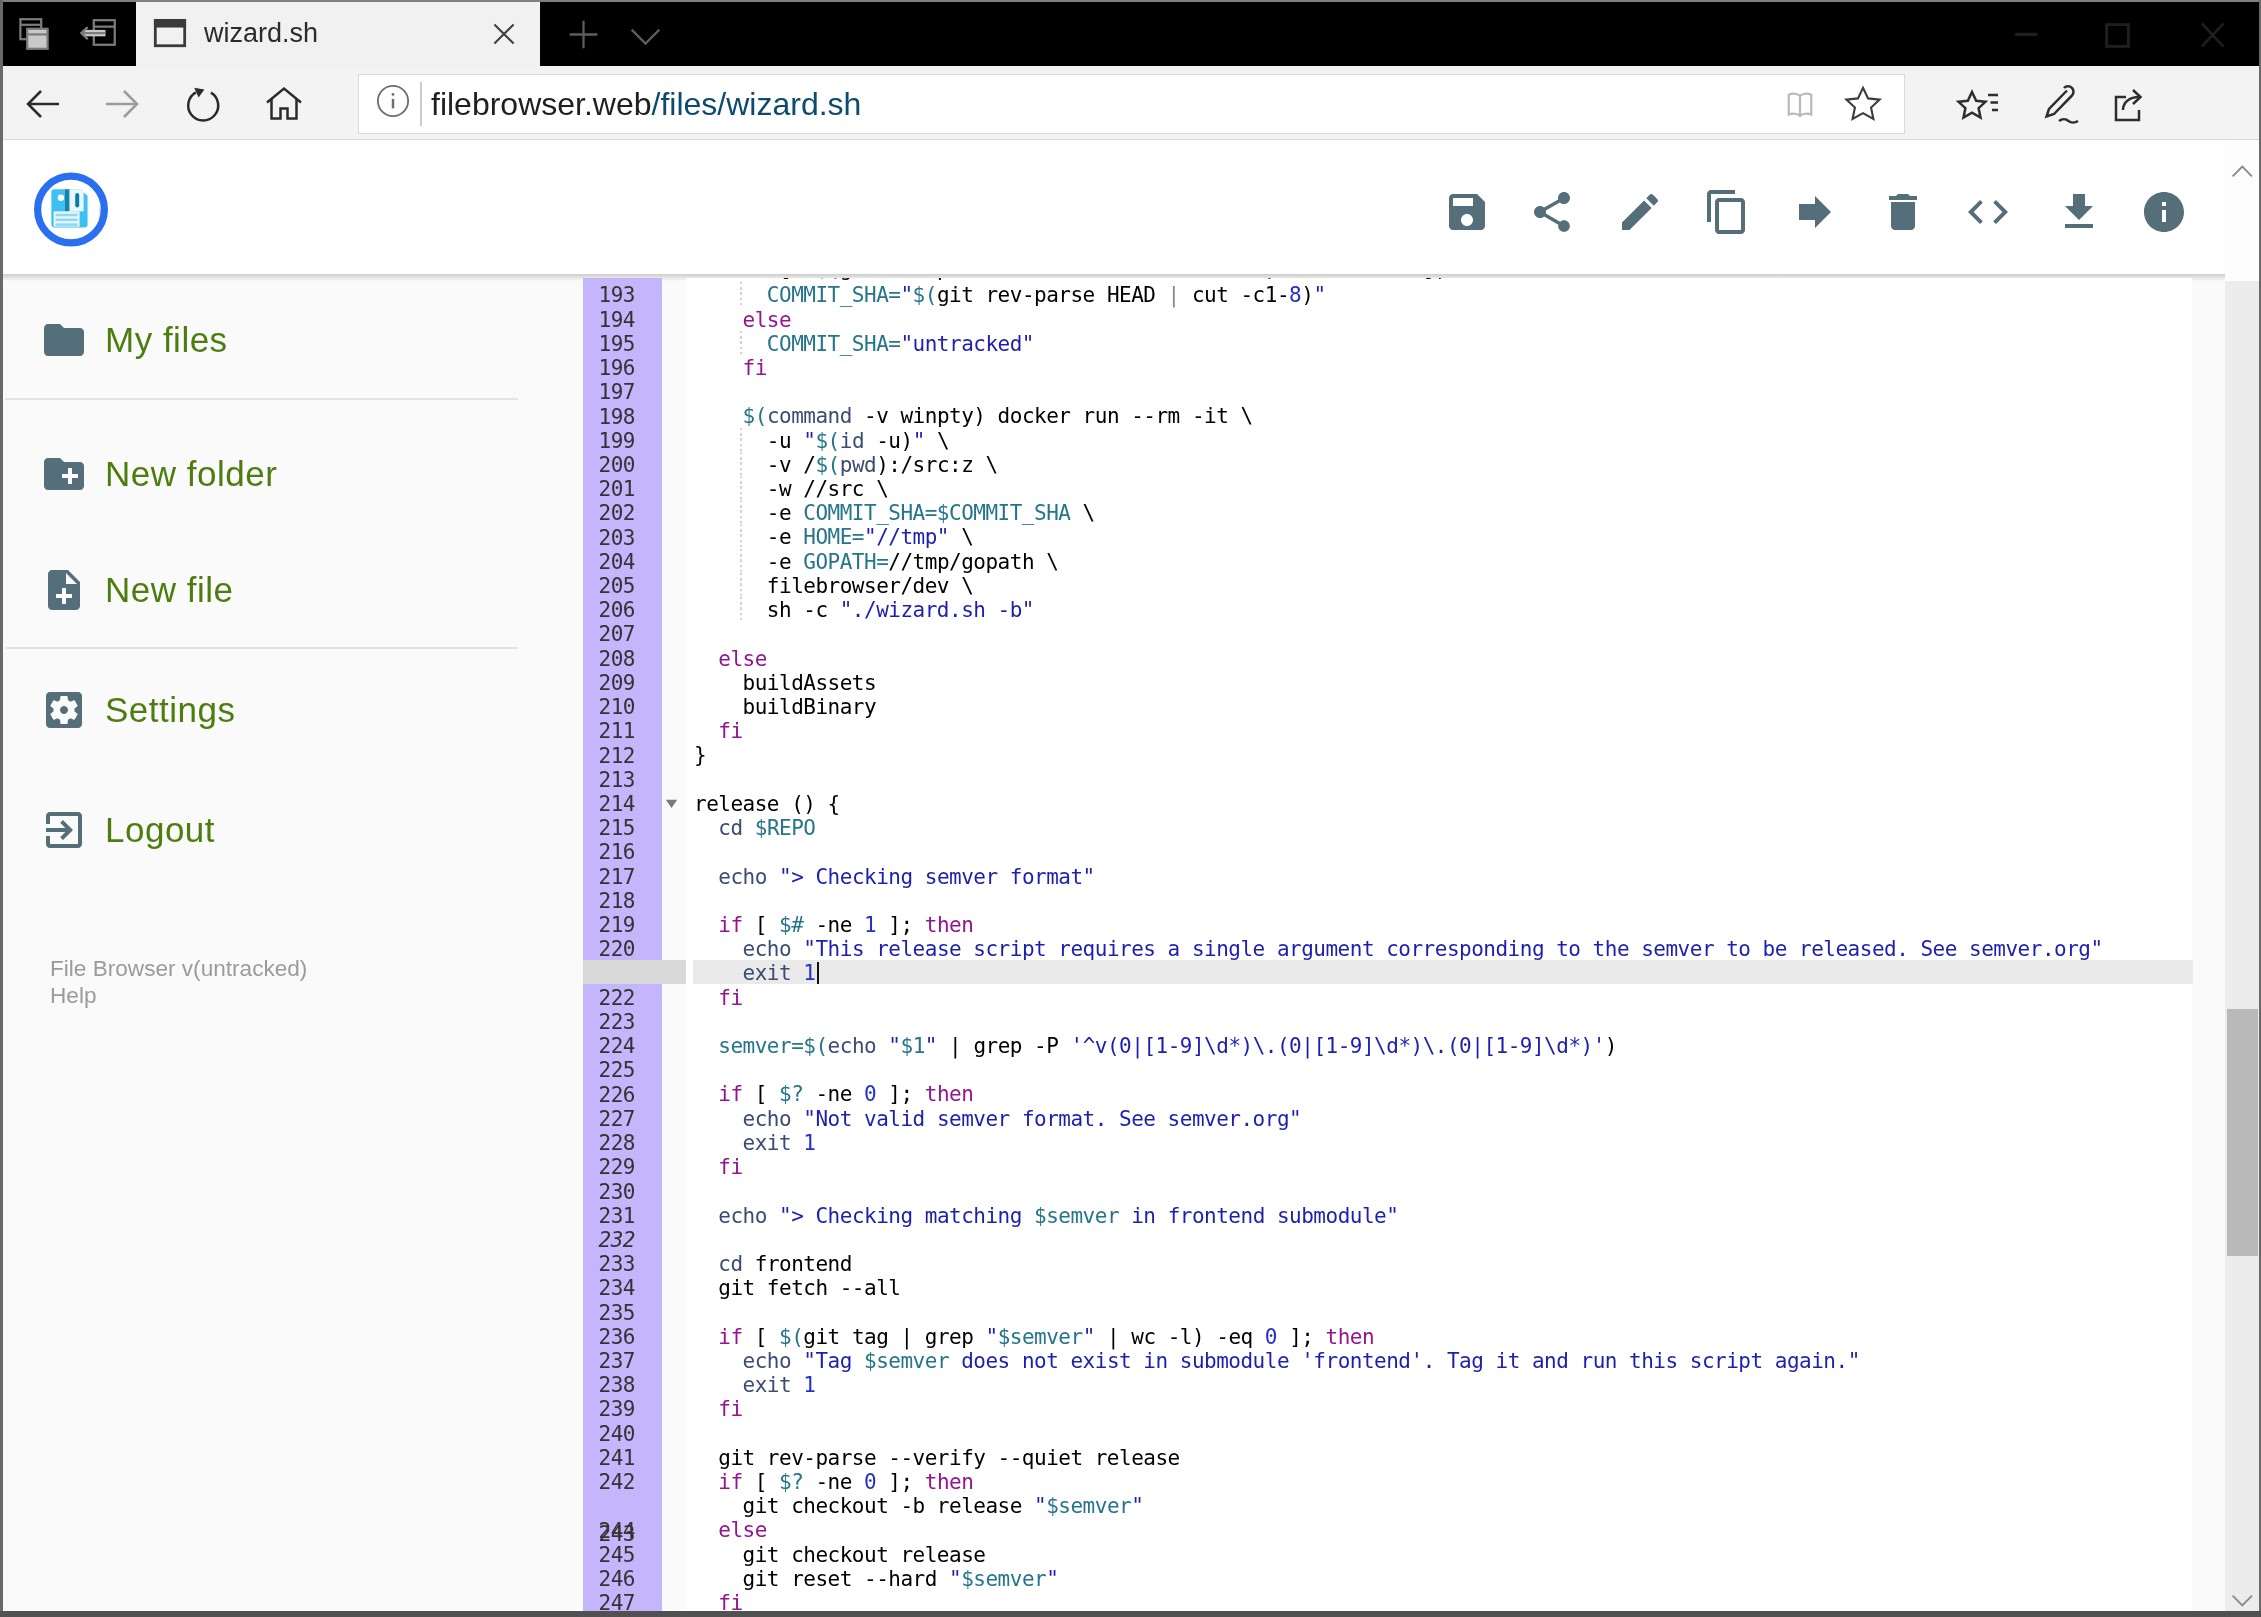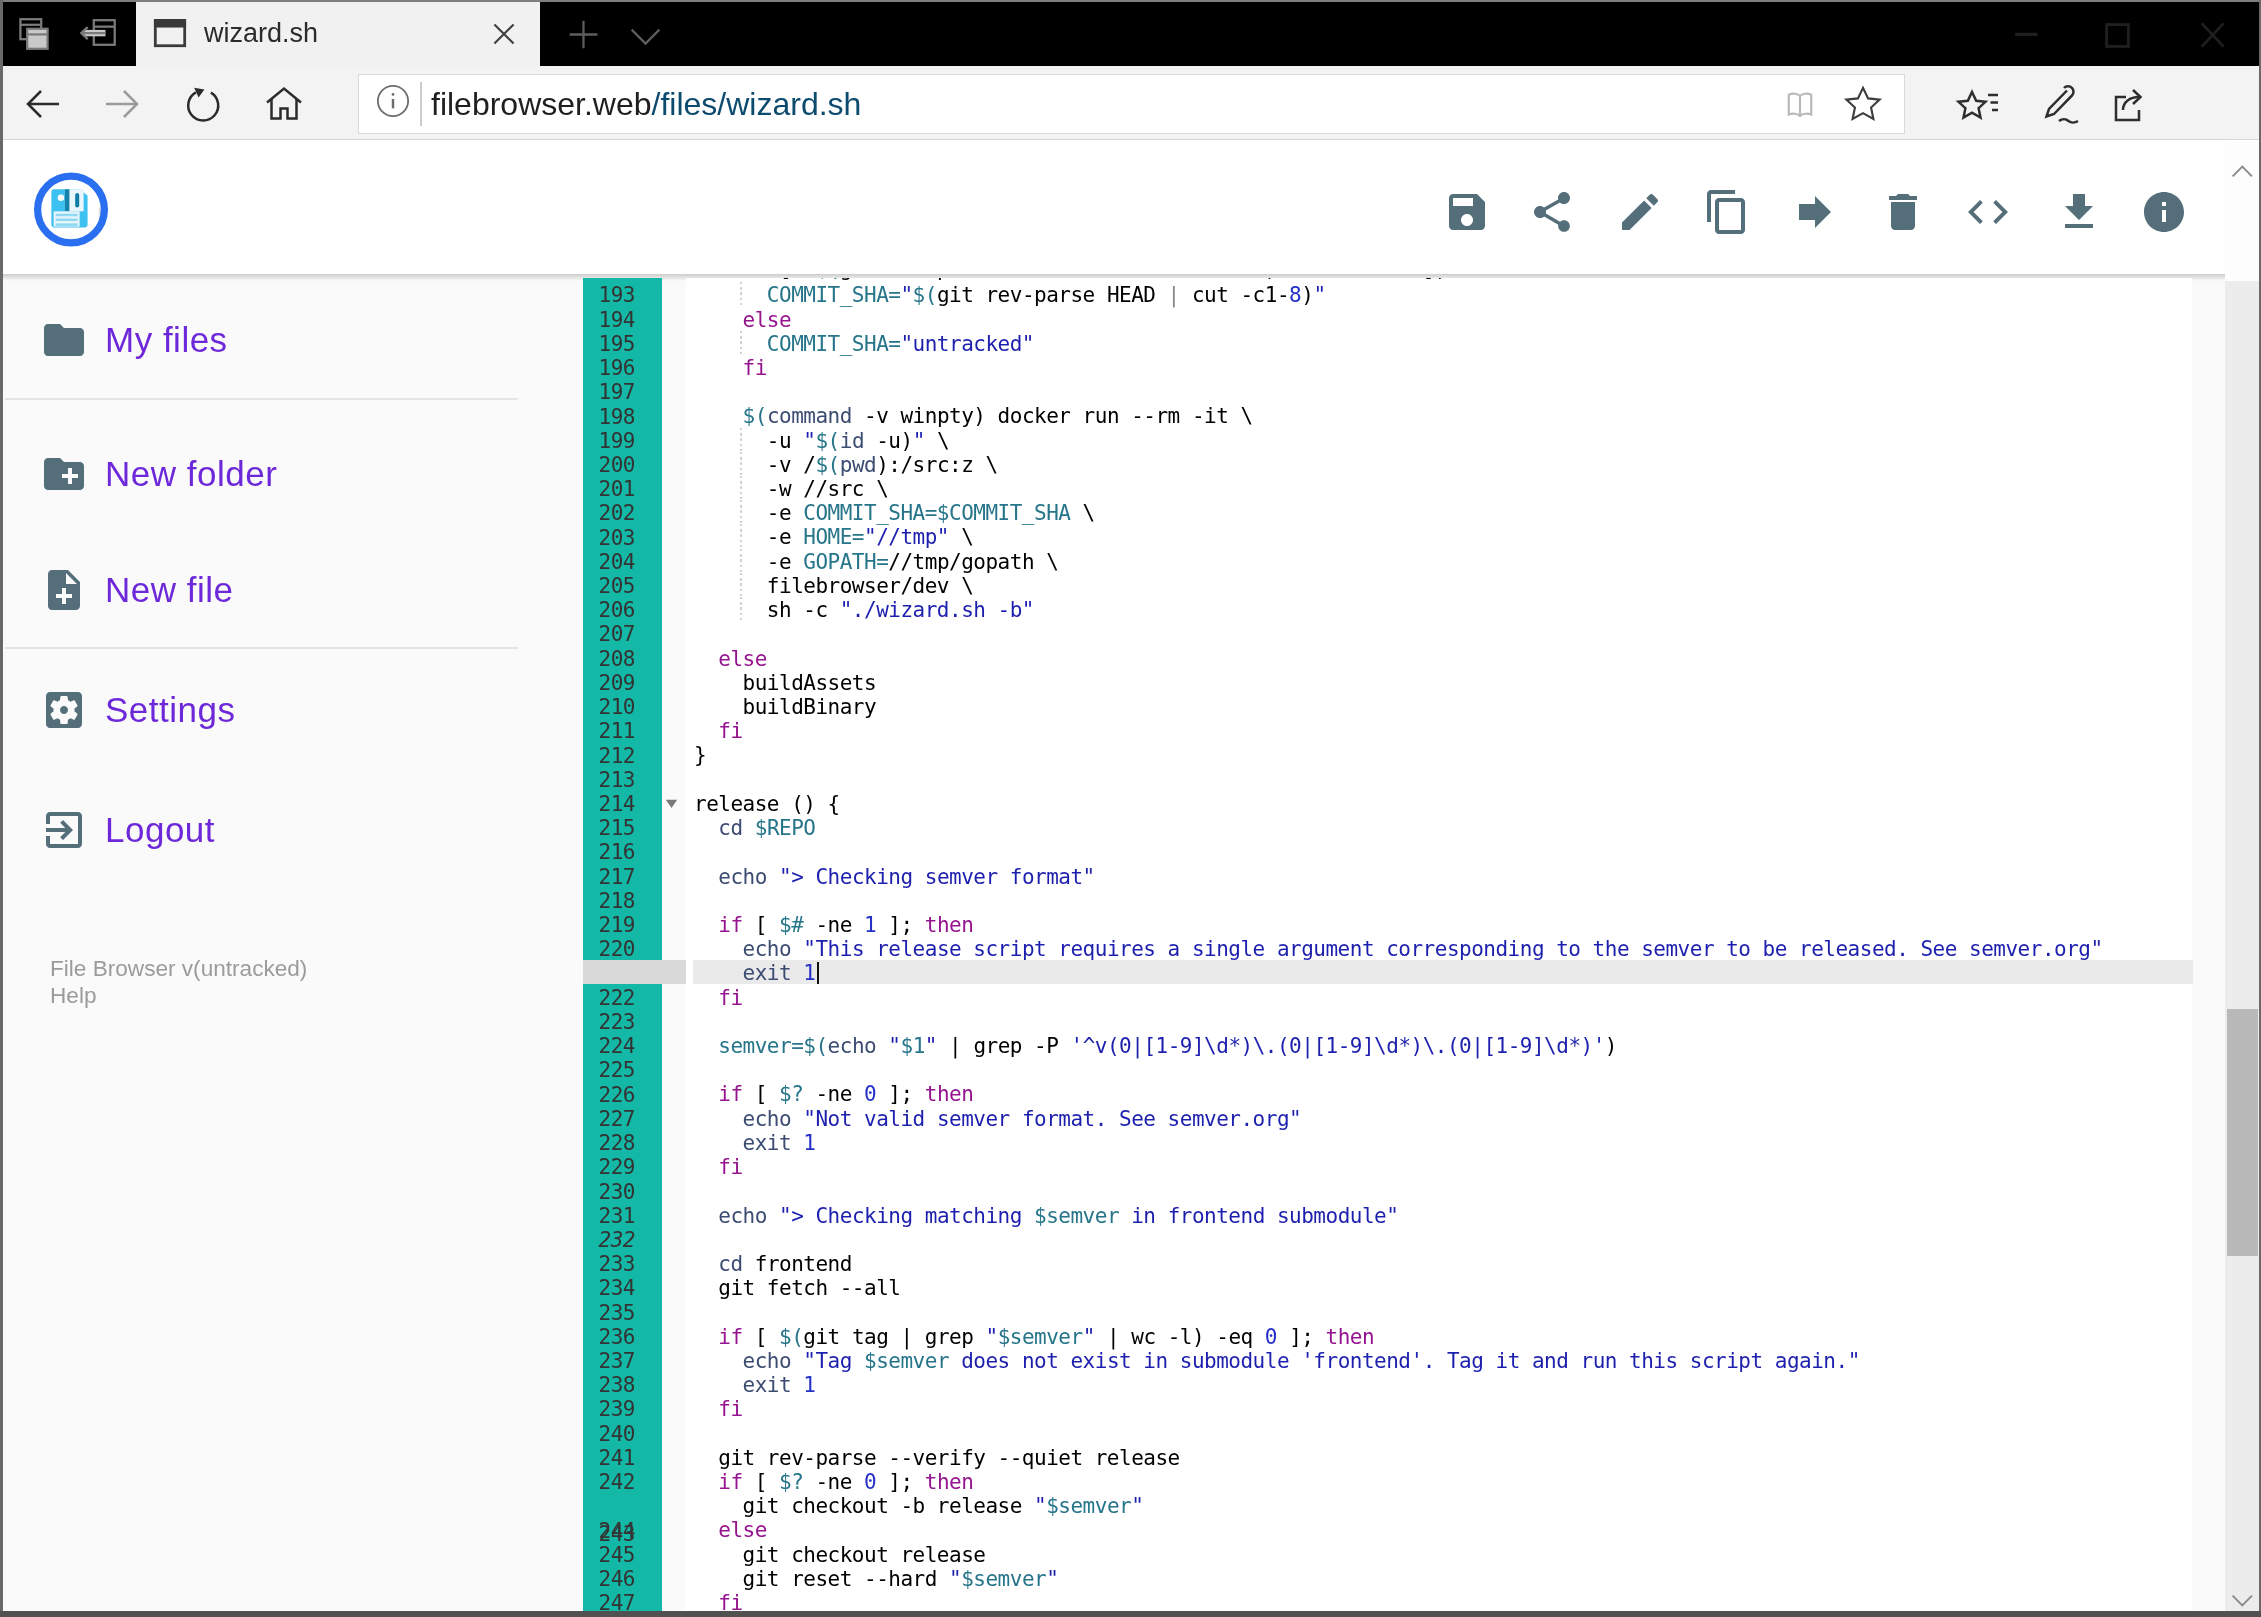--- a/index.html
+++ b/index.html
@@ -25,26 +25,26 @@
   #headshadow { position:absolute; left:0; top:132px; width:100%; height:7.3px;
     background:linear-gradient(180deg, rgba(0,0,0,0.18), rgba(0,0,0,0)); }
   #searchbox { position:absolute; left:147px; top:23.4px; width:806px; height:94px;
     background:#f0f0f1; border-radius:6.5px; }
   #searchbox .ph { position:absolute; left:89px; top:31px; font-size:31.5px; color:#7b7b7b; }
   #toolbar { position:absolute; left:0; top:0; width:100%; height:132px; }
   .tbicon { position:absolute; top:46px; width:48px; height:48px; }
   
   .sbitem { position:absolute; left:40px; height:48px; }
   .sbitem .lbl { position:absolute; left:65px; top:50%; transform:translateY(-50%);
-    font-size:35px; letter-spacing:0.5px; color:#6d28d9; white-space:nowrap; }
+    font-size:35px; letter-spacing:0.5px; color:#4d7c0f; white-space:nowrap; }
   .sbdivider { position:absolute; left:4.8px; width:513px; height:1.6px; background:#e4e4e4; }
   #sbfooter { position:absolute; left:50px; top:813px; font-size:22.6px; color:#9b9b9b; line-height:27px; }
   
   #editor { position:absolute; left:583px; top:136px; width:1610px; height:1333px; overflow:hidden; }
-  #gutter { position:absolute; left:0; top:0; width:79px; height:100%; background:#14b8a6; }
+  #gutter { position:absolute; left:0; top:0; width:79px; height:100%; background:#c4b5fd; }
   #codebg { position:absolute; left:103px; top:0; width:1506px; height:100%; background:#fff; }
   .gutnum { position:absolute; right:27px; height:24px; line-height:24px;
     font-family:"DejaVu Sans Mono", monospace; font-size:21px; letter-spacing:-0.5px; color:#333; }
   .codeline { position:absolute; left:111px; height:24px; line-height:24px; white-space:pre;
     font-family:"DejaVu Sans Mono", monospace; font-size:21px; letter-spacing:-0.5px; color:#000; }
   .guide { position:absolute; left:157px; width:1.6px; height:24px;
     background:repeating-linear-gradient(180deg, #d2d2d2 0 2.4px, rgba(0,0,0,0) 2.4px 5.2px); }
   .t-k { color:#96148f; } .t-b { color:#3c4c72; } .t-v { color:#26758a; }
   .t-s { color:#1d1fae; } .t-n { color:#2430c8; } .t-o { color:#888888; }
   #activeband { position:absolute; left:110px; top:0; width:1500px; height:24px; background:#eaeaea; }

